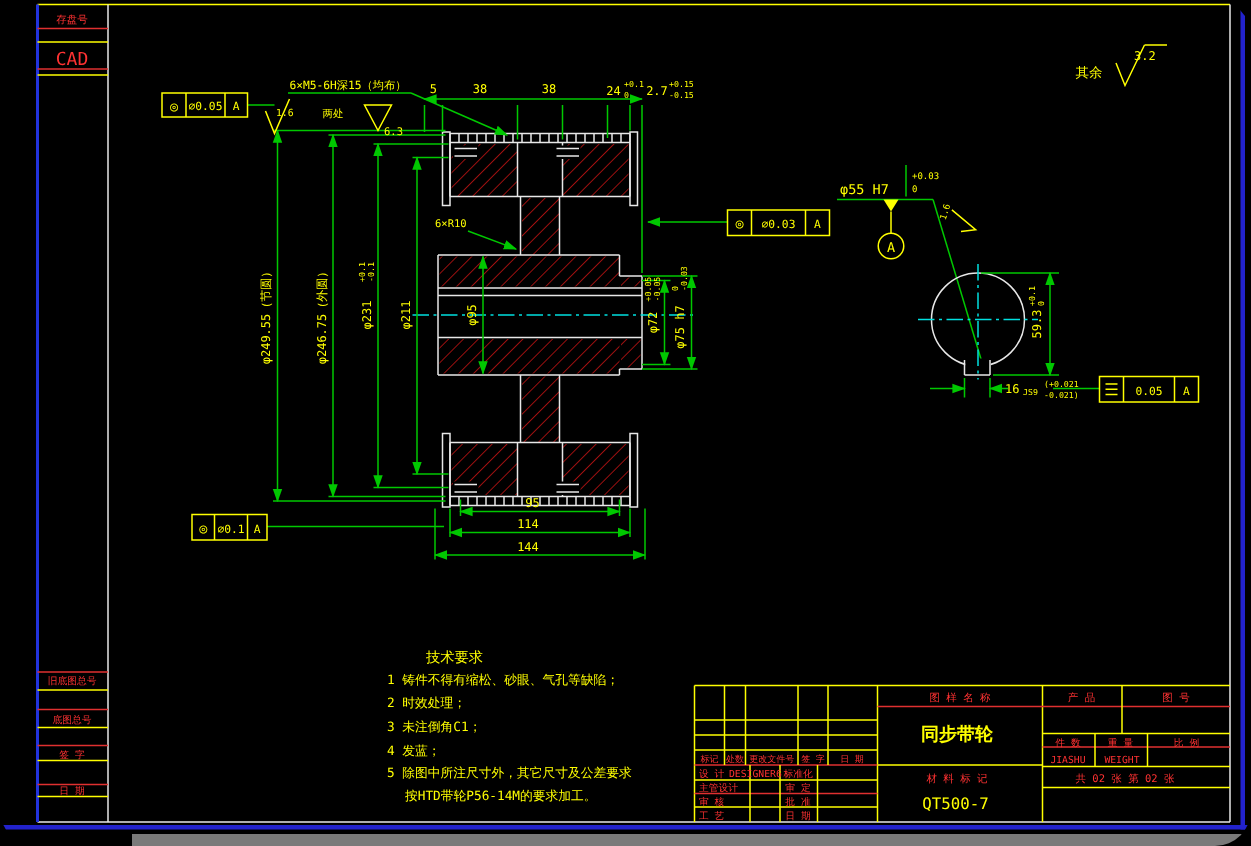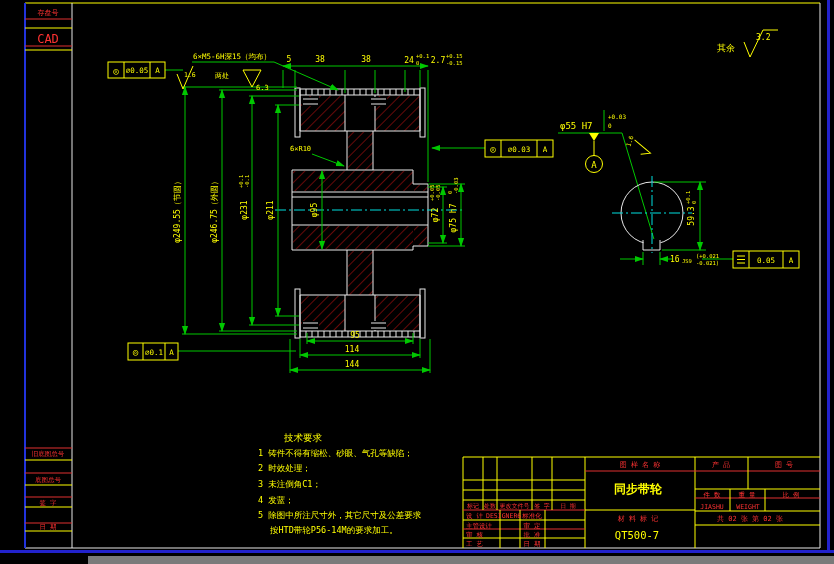--- a/index.html
+++ b/index.html
@@ -1,17 +1,17 @@
 <!DOCTYPE html>
 <html><head>
 <meta charset="utf-8">
 <style>
   html,body{margin:0;padding:0;background:#000;}
   .stage{position:relative;width:834px;height:564px;background:#000;overflow:hidden;
-         font-family:"DejaVu Sans Mono","Liberation Mono",monospace;}
+         font-family:"DejaVu Sans Mono","Liberation Mono",monospace;border-radius:24px;}
   svg{position:absolute;left:0;top:0;}
   text{font-family:"DejaVu Sans Mono","Liberation Mono",monospace;}
   .ty{fill:#ffff00;}
   .tr{fill:#ff3232;}
   .g{stroke:#00c800;stroke-width:1;fill:none;}
   .w{stroke:#e8e8e8;stroke-width:1;fill:none;}
   .yl{stroke:#ffff00;stroke-width:1;fill:none;}
   .rl{stroke:#e03030;stroke-width:1;fill:none;}
   .c{stroke:#00e0e0;stroke-width:1;fill:none;stroke-dasharray:11 3 2 3;}
 </style>

